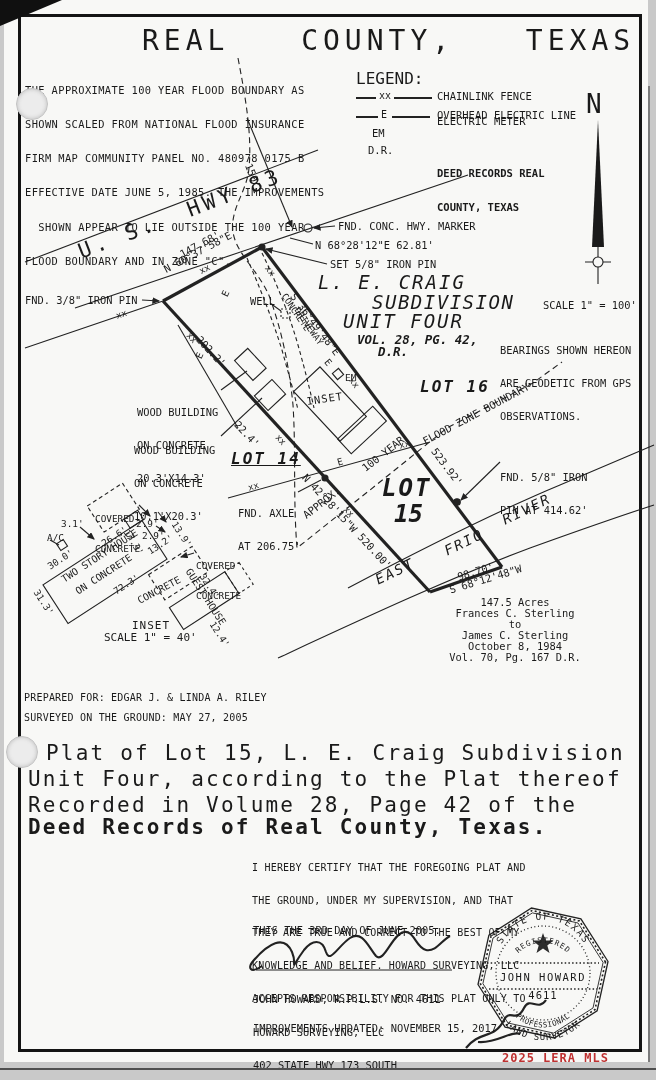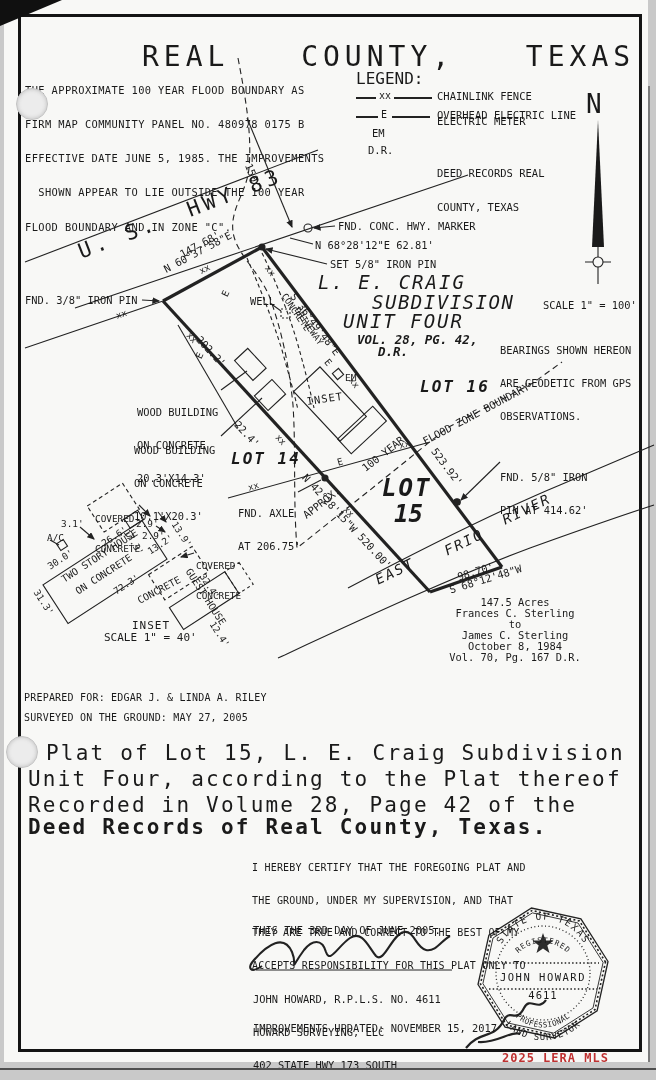--- a/index.html
+++ b/index.html
@@ -24,43 +24,44 @@
   .deed-block{text-align:center;}
 </style>
 </head>
 <body>
 
 <div class="paper"></div>
 <div class="frame"></div>
 <div class="corner-wedge"></div>
 <div class="edge-line"></div>
 
-<div class="lb" style="left:142px;top:26px;font-size:28px;letter-spacing:5px;word-spacing:14px;margin-top:16px;">REAL  COUNTY,  TEXAS</div>
+<div class="lb" style="left:142px;top:26px;font-size:28px;letter-spacing:5px;word-spacing:14px;">REAL  COUNTY,  TEXAS</div>
 
 <div style="position:absolute;left:25px;top:62px;font-size:10.4px;letter-spacing:.4px;line-height:11.4px;white-space:pre;">
   <div>THE APPROXIMATE 100 YEAR FLOOD BOUNDARY AS</div>
+  <div>SHOWN SCALED FROM NATIONAL FLOOD INSURANCE</div>
   <div>FIRM MAP COMMUNITY PANEL NO. 480978 0175 B</div>
   <div>EFFECTIVE DATE JUNE 5, 1985. THE IMPROVEMENTS</div>
   <div>  SHOWN APPEAR TO LIE OUTSIDE THE 100 YEAR</div>
   <div>FLOOD BOUNDARY AND IN ZONE "C".</div>
 </div>
 
 <div class="lb" style="left:356px;top:70px;font-size:16px;">LEGEND:</div>
 <div class="legend-line" style="left:356px;top:97px;width:20px;"></div>
 <div class="lb" style="left:379px;top:91px;font-size:10px;">xx</div>
 <div class="legend-line" style="left:394px;top:97px;width:38px;"></div>
 <div class="lb" style="left:437px;top:91px;font-size:10.5px;">CHAINLINK FENCE</div>
 <div class="legend-line" style="left:356px;top:116px;width:22px;"></div>
 <div class="lb" style="left:381px;top:110px;font-size:10px;">E</div>
 <div class="legend-line" style="left:392px;top:116px;width:38px;"></div>
 <div class="lb" style="left:437px;top:110px;font-size:10.5px;">OVERHEAD ELECTRIC LINE</div>
 <div class="lb" style="left:372px;top:128px;font-size:10.5px;">EM</div>
 <div class="lb" style="left:437px;top:116px;font-size:10.5px;">ELECTRIC METER</div>
 <div class="lb" style="left:368px;top:145px;font-size:10.5px;">D.R.</div>
-<div class="lb" style="left:437px;top:145px;font-size:10.5px;">
+<div class="lb" style="left:437px;top:145px;font-size:10.5px;font-weight:bold;">
   <div>DEED RECORDS REAL</div>
   <div>COUNTY, TEXAS</div>
 </div>
 
 <div class="lb" style="left:586px;top:90px;font-size:26px;">N</div>
 
 <svg width="656" height="1080" viewBox="0 0 656 1080">
   <defs>
     <marker id="arw" markerWidth="8" markerHeight="8" refX="6" refY="3" orient="auto">
       <path d="M0,0 L7,3 L0,6 Z" fill="#222"></path>
@@ -210,21 +211,21 @@
 <div class="lb it bd" style="left:378px;top:345px;font-size:12.5px;">D.R.</div>
 
 <div class="lb" style="left:543px;top:300px;font-size:10.4px;">SCALE 1" = 100'</div>
 <div style="position:absolute;left:500px;top:323px;font-size:10.4px;line-height:11px;white-space:pre;">
   <div>BEARINGS SHOWN HEREON</div>
   <div>ARE GEODETIC FROM GPS</div>
   <div>OBSERVATIONS.</div>
 </div>
 
 <div class="lb it bd" style="left:420px;top:378px;font-size:16px;letter-spacing:2px;">LOT 16</div>
-<div class="lb it bd" style="left:231px;top:450px;font-size:16px;letter-spacing:2px;">LOT 14</div>
+<div class="lb it bd" style="left:231px;top:450px;font-size:16px;letter-spacing:2px;text-decoration:underline;">LOT 14</div>
 <div class="lb it bd" style="left:382px;top:476px;font-size:24px;letter-spacing:2px;">LOT</div>
 <div class="lb it bd" style="left:394px;top:502px;font-size:24px;">15</div>
 
 <div class="lb" style="left:250px;top:296px;font-size:10.4px;">WELL</div>
 <div class="lb" style="left:287px;top:292px;font-size:9px;transform:rotate(56deg);">CONCRETE</div>
 <div class="lb" style="left:300px;top:306px;font-size:9px;transform:rotate(56deg);">DRIVEWAY</div>
 <div class="lb" style="left:345px;top:373px;font-size:9.5px;">EM</div>
 
 <div class="lb" style="left:202px;top:334px;font-size:10.4px;transform:rotate(47deg);">202.2'</div>
 <div style="position:absolute;left:137px;top:385px;font-size:10.4px;line-height:11px;white-space:pre;">
@@ -317,20 +318,21 @@
 
 <div class="lb" style="left:46px;top:742px;font-size:21px;letter-spacing:2.2px;">Plat of Lot 15, L. E. Craig Subdivision</div>
 <div class="lb" style="left:28px;top:768px;font-size:21px;letter-spacing:2.2px;">Unit Four, according to the Plat thereof</div>
 <div class="lb" style="left:28px;top:794px;font-size:21px;letter-spacing:2.2px;">Recorded in Volume 28, Page 42 of the</div>
 <div class="lb" style="left:28px;top:816px;font-size:21px;letter-spacing:2.2px;font-weight:bold;">Deed Records of Real County, Texas.</div>
 
 <div style="position:absolute;left:252px;top:841px;font-size:10px;line-height:10.9px;letter-spacing:.2px;white-space:pre;font-family:'DejaVu Sans Mono',monospace;">
   <div>I HEREBY CERTIFY THAT THE FOREGOING PLAT AND</div>
   <div>THE GROUND, UNDER MY SUPERVISION, AND THAT</div>
   <div>THEY ARE TRUE AND CORRECT TO THE BEST OF MY</div>
+  <div>KNOWLEDGE AND BELIEF. HOWARD SURVEYING, LLC</div>
   <div>ACCEPTS RESPONSIBILITY FOR THIS PLAT ONLY TO</div>
   
 </div>
 <div class="lb" style="left:253px;top:925px;font-size:10.4px;">THIS THE 3RD DAY OF JUNE 2005.</div>
 
 <div style="position:absolute;left:253px;top:972px;font-size:10.4px;line-height:11px;white-space:pre;font-family:'DejaVu Sans Mono',monospace;">
   <div>JOHN HOWARD, R.P.L.S. NO. 4611</div>
   <div>HOWARD SURVEYING, LLC</div>
   <div>402 STATE HWY 173 SOUTH</div>
   

